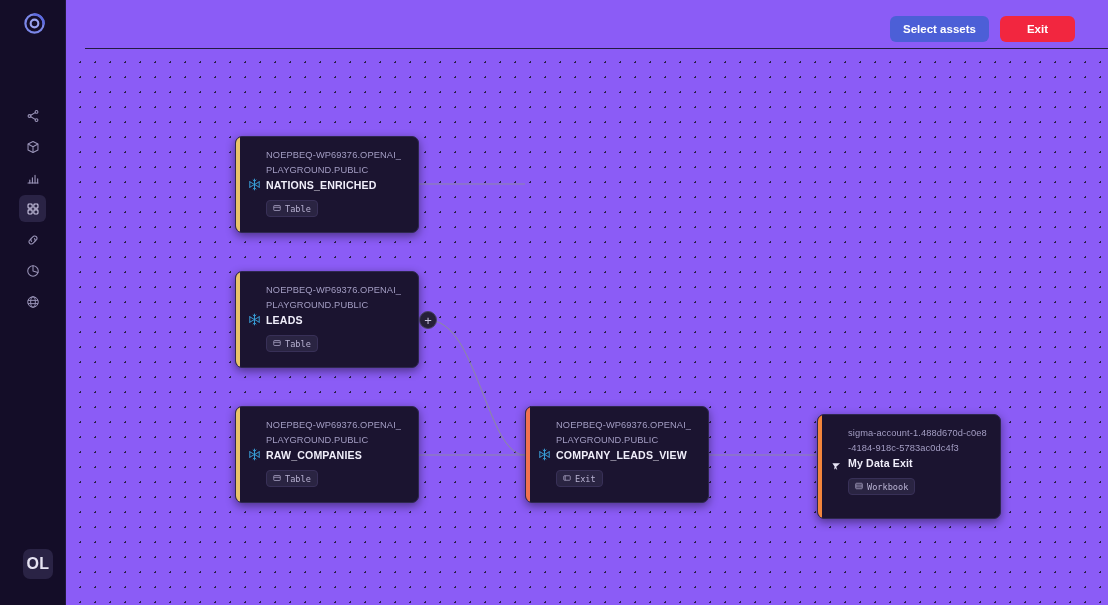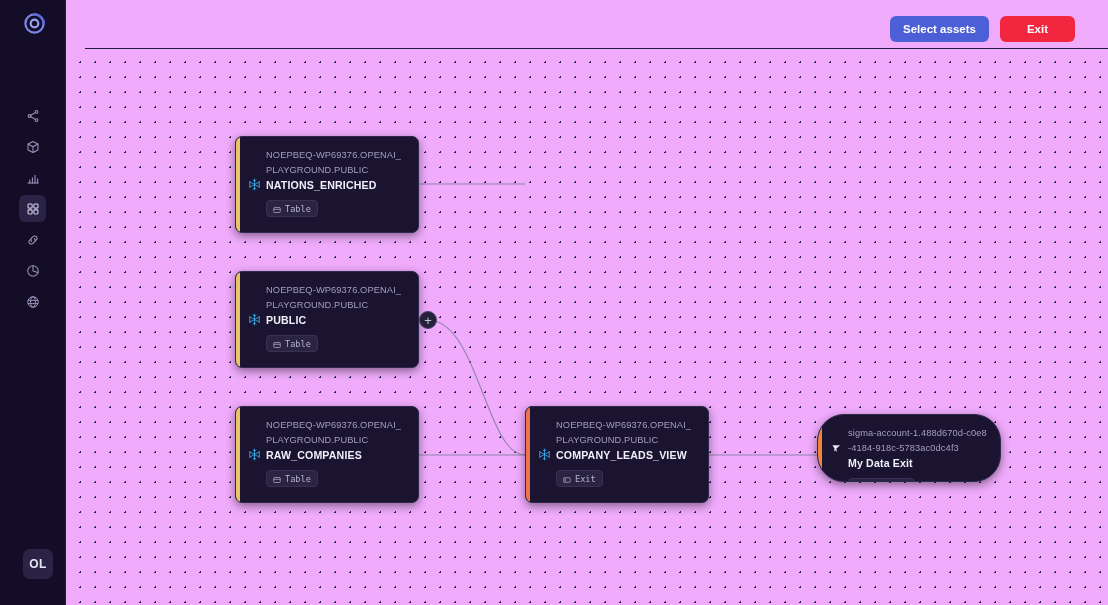--- a/index.html
+++ b/index.html
@@ -42,32 +42,32 @@
     cursor: pointer;
   }
   .rail-btn.active { background: #2a2345; color: #cfcae6; }
   .rail-btn svg { display: block; }
   .rail-avatar {
     position: absolute; left: 23px; bottom: 26px;
     width: 30px; height: 30px;
     border-radius: 7px;
     background: #2a2345;
     color: #e6e3f2;
-    font-size: 12px; font-weight: bold;
+    font-size: 16px; font-weight: bold;
     display: flex; align-items: center; justify-content: center;
     letter-spacing: 0.3px;
     cursor: pointer;
   }
 
   
   .canvas {
     position: relative;
     width: 1042px; height: 605px;
     overflow: hidden;
-    background-color: #f0abfc;
+    background-color: #8b5cf6;
   }
   .dotgrid {
     position: absolute; left: 0; top: 48px; right: 0; bottom: 0;
     background-image: radial-gradient(#2b2248 1px, transparent 1px);
     background-size: 15px 15px;
     background-position: 7px 7px;
   }
   .header-rule {
     position: absolute; left: 19px; top: 48px; width: 1023px; height: 1px;
     background: #241c40;
@@ -147,32 +147,32 @@
   }
   .node-badge {
     margin-top: 9px;
     align-self: flex-start;
     background: #2a2442;
     border: 1px solid #383057;
     border-radius: 4px;
     padding: 2.5px 6px;
     font-size: 8.6px;
     color: #b8b2d2;
-    display: flex; align-items: flex-end; gap: 4px;
+    display: flex; align-items: flex-start; gap: 4px;
     font-family: "DejaVu Sans Mono", monospace;
   }
   .node-badge svg { display:block; }
 
   
   #node-nations        { left: 169px; top: 136px; width: 184px; height: 97px; }
   #node-leads          { left: 169px; top: 271px; width: 184px; height: 97px; }
   #node-rawcompanies   { left: 169px; top: 406px; width: 184px; height: 97px; }
   #node-wb2            { left: 459px; top: 144px; width: 184px; height: 81px; }
   #node-companyleads   { left: 459px; top: 406px; width: 184px; height: 97px; }
-  #node-datamodel      { left: 751px; top: 414px; width: 184px; height: 68px; border-radius: 27px; }
+  #node-datamodel      { left: 751px; top: 414px; width: 184px; height: 105px; }
 </style>
 </head>
 <body>
 
 <div class="app">
 
   <div class="rail">
 
     <div class="rail-logo">
       <svg width="23" height="23" viewBox="0 0 24 24" fill="none">
@@ -290,21 +290,21 @@
       <div class="node-accent" style="background:#e8c468"></div>
       <div class="node-body">
         <span class="node-srcicon">
           <svg width="13" height="13" viewBox="0 0 24 24" stroke="#3ba7e0" stroke-width="1.7" stroke-linecap="round" fill="none">
             <path d="M12 2v20M3.3 7v10M20.7 7v10"></path>
             <path d="M12 12 3.3 7M12 12 20.7 7M12 12 3.3 17M12 12 20.7 17"></path>
             <path d="M9.4 3.6 12 6.2 14.6 3.6M9.4 20.4 12 17.8 14.6 20.4"></path>
           </svg>
         </span>
         <div class="node-path">NOEPBEQ-WP69376.OPENAI_PLAYGROUND.PUBLIC</div>
-        <div class="node-title">PUBLIC</div>
+        <div class="node-title">LEADS</div>
         <div class="node-badge">
           <svg width="8" height="8" viewBox="0 0 16 16" fill="none" stroke="#b8b2d2" stroke-width="1.4">
               <rect x="1.5" y="3" width="13" height="10" rx="1.4"></rect>
               <path d="M1.5 6.6h13"></path>
             </svg>
           <span>Table</span>
         </div>
       </div>
     </div>
 

